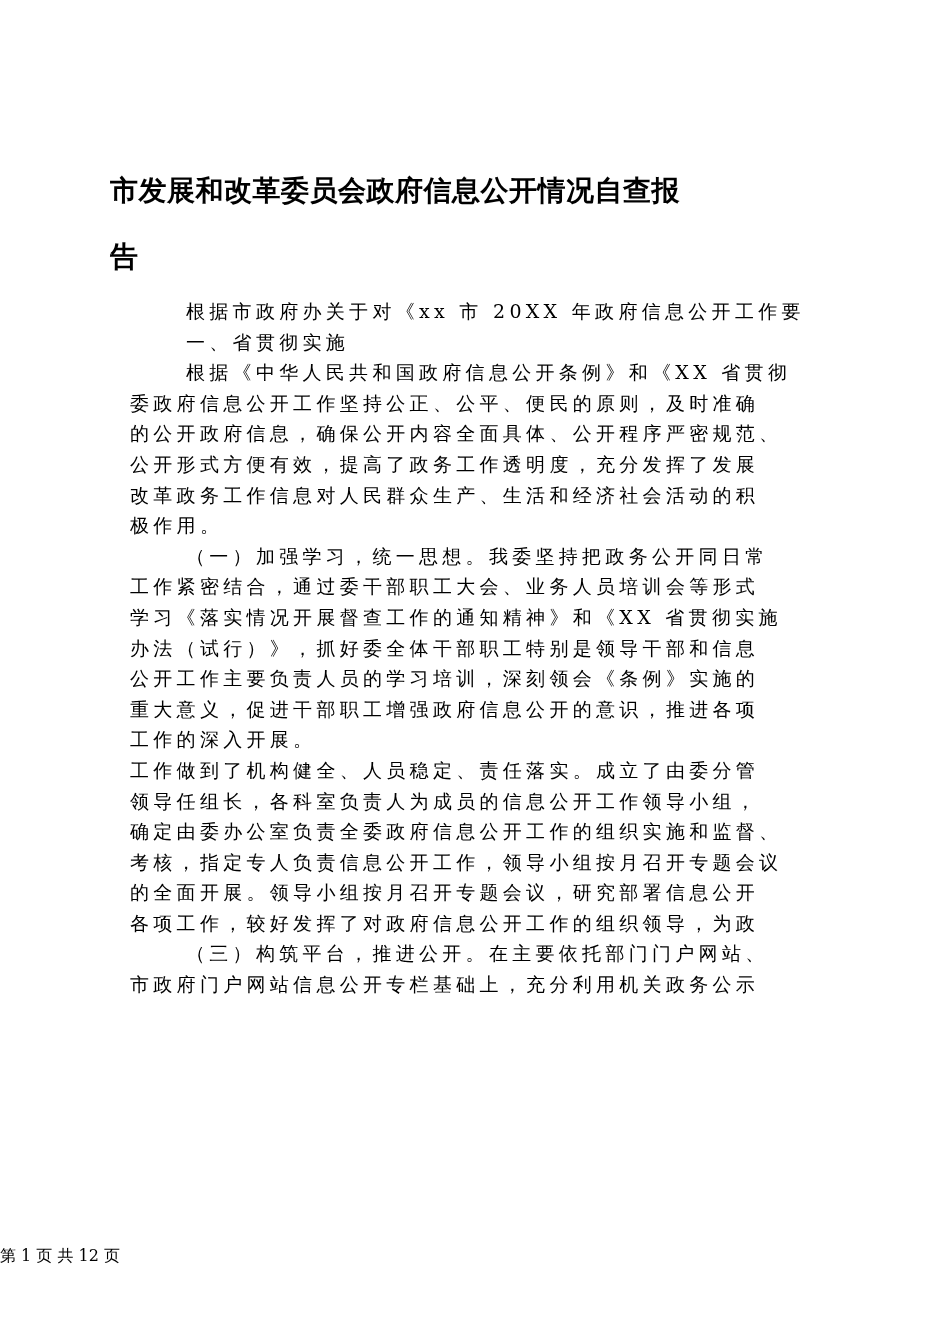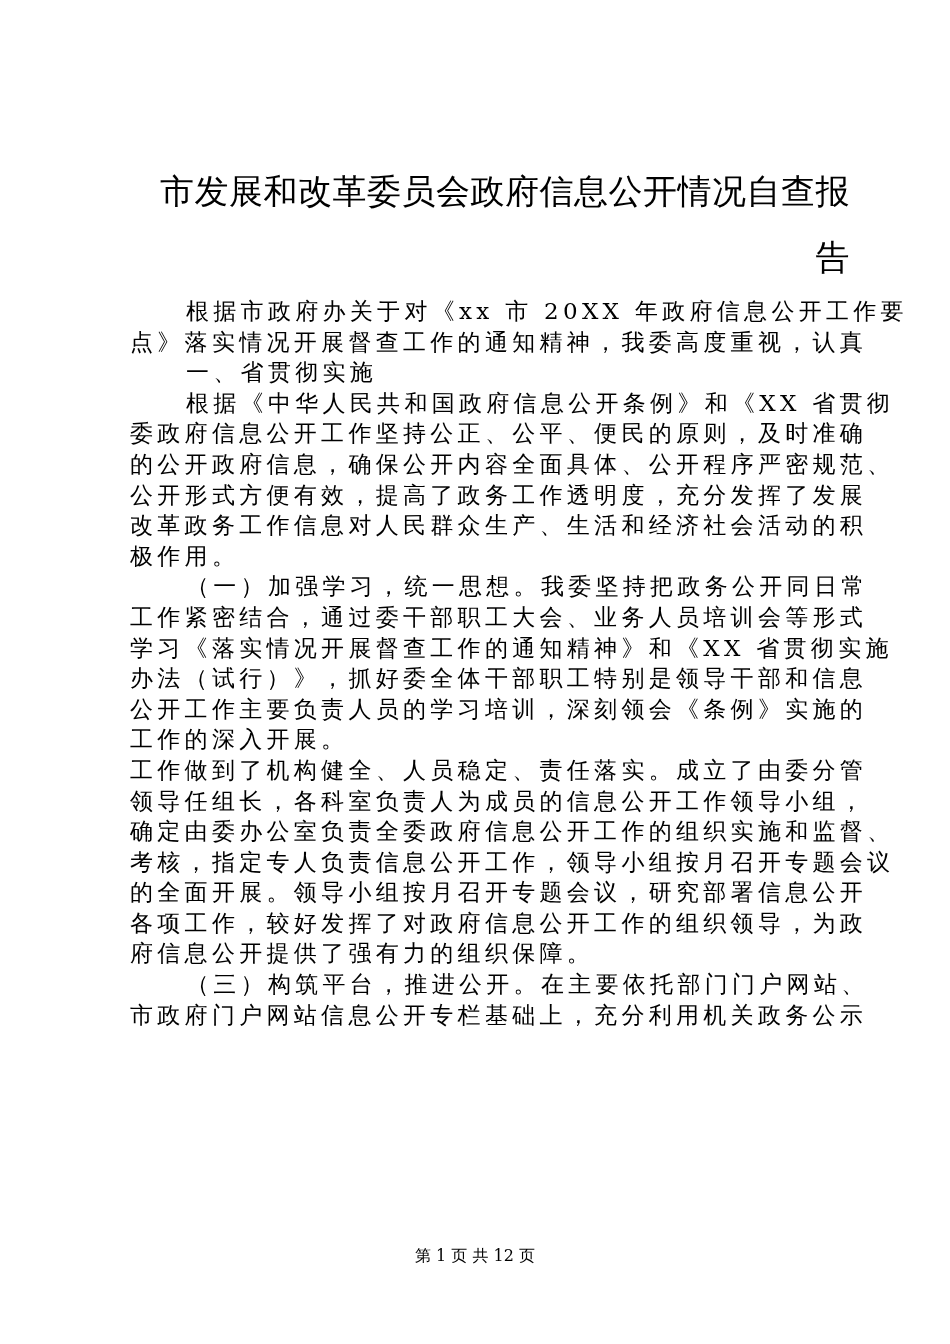--- a/index.html
+++ b/index.html
@@ -20,86 +20,84 @@
       left: 0;
       top: 0;
       width: 950px;
       height: 1344px;
     }
     .title {
       position: absolute;
       left: 110px;
       width: 740px;
       top: 158px;
-      text-align: right;
+      text-align: left;
       font-family: "DejaVu Sans", "Liberation Sans", sans-serif;
-      font-weight: normal;
-      font-size: 34px;
+      font-weight: bold;
+      font-size: 28px;
       line-height: 66px;
       letter-spacing: 0.5px;
       margin: 0;
     }
     .body-text {
       position: absolute;
       left: 130px;
       top: 296px;
       width: 704px;
     }
     .line {
       height: 30.6px;
       line-height: 30.6px;
-      font-size: 23px;
+      font-size: 19px;
       white-space: nowrap;
       letter-spacing: 4.3px;
       overflow: visible;
     }
     .line.indent {
       padding-left: 56px;
     }
     .footer {
       position: absolute;
       left: 0;
       width: 950px;
       top: 1246px;
-      text-align: center;
       font-size: 16px;
       line-height: 20px;
       letter-spacing: 0px;
     }
   </style>
 </head>
 <body>
 
 <div class="page">
   <h1 class="title">
     <div>市发展和改革委员会政府信息公开情况自查报</div>
     <div>告</div>
   </h1>
 
   <div class="body-text" id="body-text">
     <div class="line indent">根据市政府办关于对《xx 市 20XX 年政府信息公开工作要</div>
-    <div class="line">点》落实情况开展督查工作的通知精神，我委高度重视，认真</div>
     <div class="line indent">一、省贯彻实施</div>
     <div class="line indent">根据《中华人民共和国政府信息公开条例》和《XX 省贯彻</div>
     <div class="line">委政府信息公开工作坚持公正、公平、便民的原则，及时准确</div>
     <div class="line">的公开政府信息，确保公开内容全面具体、公开程序严密规范、</div>
     <div class="line">公开形式方便有效，提高了政务工作透明度，充分发挥了发展</div>
     <div class="line">改革政务工作信息对人民群众生产、生活和经济社会活动的积</div>
     <div class="line">极作用。</div>
     <div class="line indent">（一）加强学习，统一思想。我委坚持把政务公开同日常</div>
     <div class="line">工作紧密结合，通过委干部职工大会、业务人员培训会等形式</div>
     <div class="line">学习《落实情况开展督查工作的通知精神》和《XX 省贯彻实施</div>
     <div class="line">办法（试行）》，抓好委全体干部职工特别是领导干部和信息</div>
     <div class="line">公开工作主要负责人员的学习培训，深刻领会《条例》实施的</div>
+    <div class="line">重大意义，促进干部职工增强政府信息公开的意识，推进各项</div>
     <div class="line">工作的深入开展。</div>
     <div class="line">工作做到了机构健全、人员稳定、责任落实。成立了由委分管</div>
     <div class="line">领导任组长，各科室负责人为成员的信息公开工作领导小组，</div>
     <div class="line">确定由委办公室负责全委政府信息公开工作的组织实施和监督、</div>
     <div class="line">考核，指定专人负责信息公开工作，领导小组按月召开专题会议</div>
     <div class="line">的全面开展。领导小组按月召开专题会议，研究部署信息公开</div>
     <div class="line">各项工作，较好发挥了对政府信息公开工作的组织领导，为政</div>
-    <div class="line">府信息公开提供了强有力的组织保障。</div>
     <div class="line indent">（三）构筑平台，推进公开。在主要依托部门门户网站、</div>
     <div class="line">市政府门户网站信息公开专栏基础上，充分利用机关政务公示</div>
   </div>
 
   <div class="footer">第 1 页  共 12 页</div>
 </div>
 
 </body></html>

